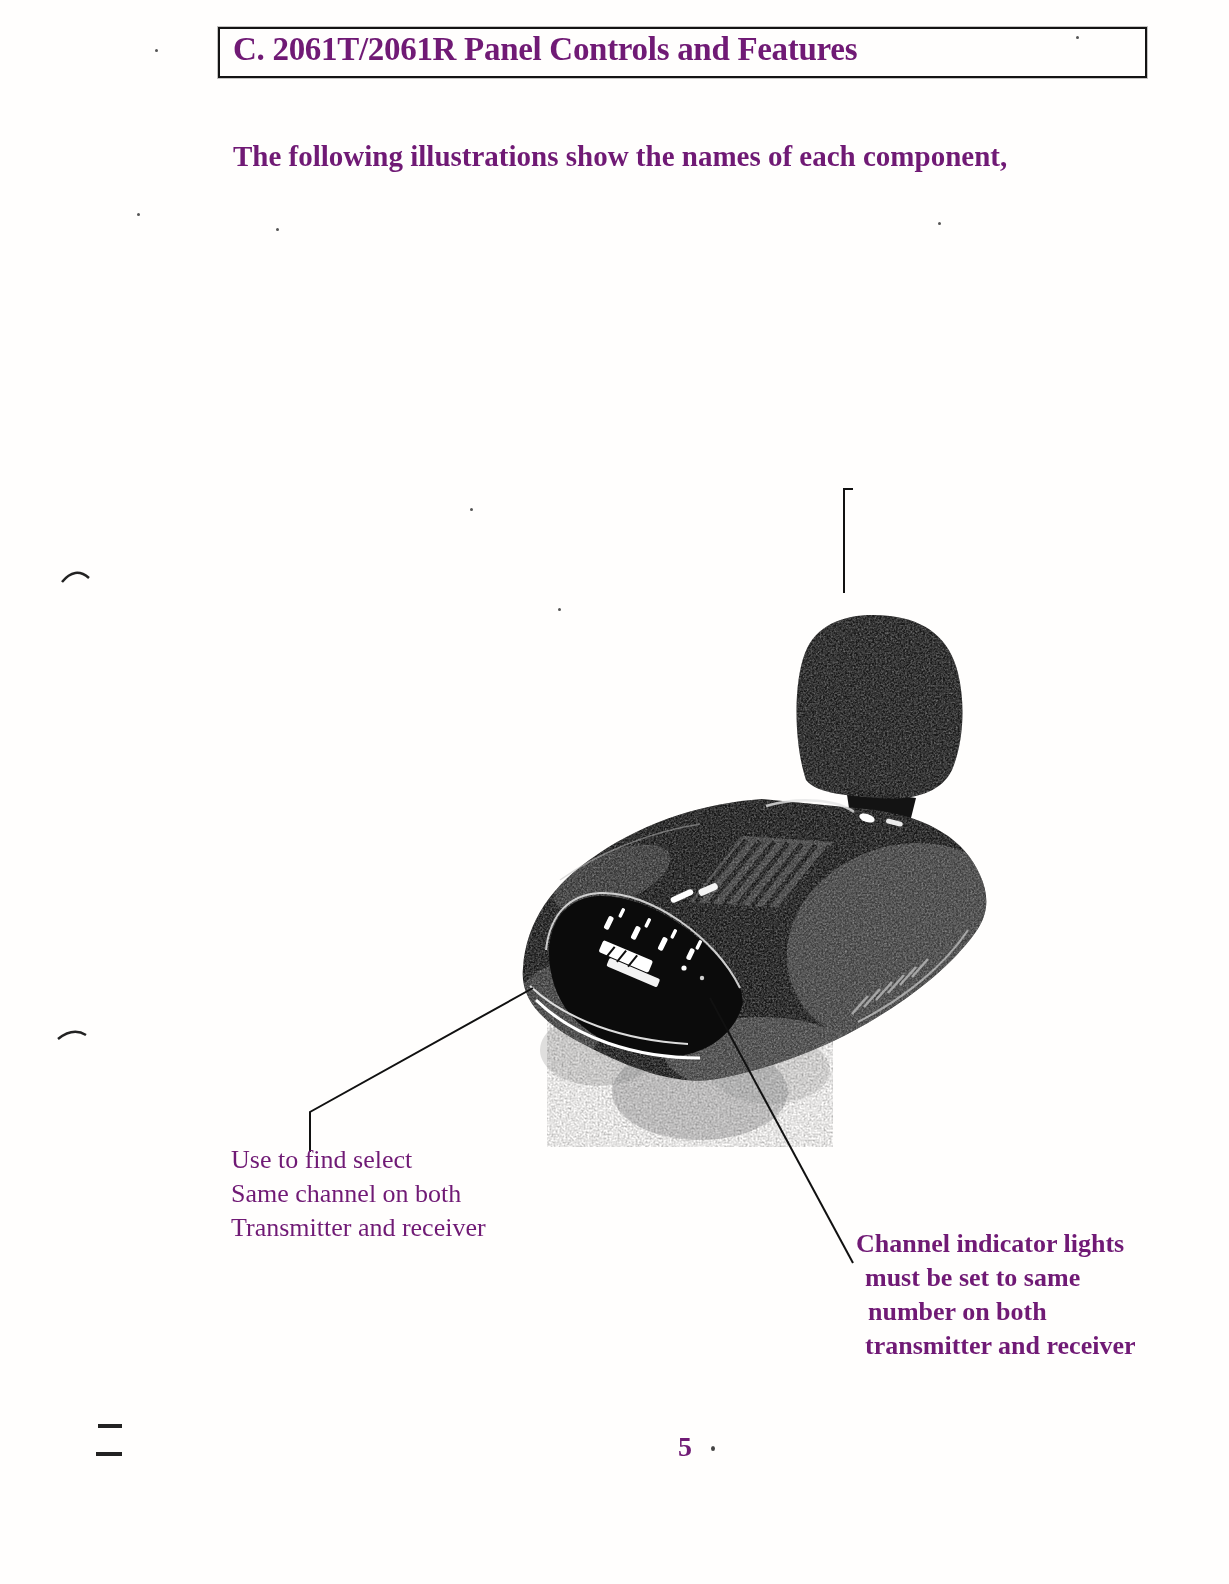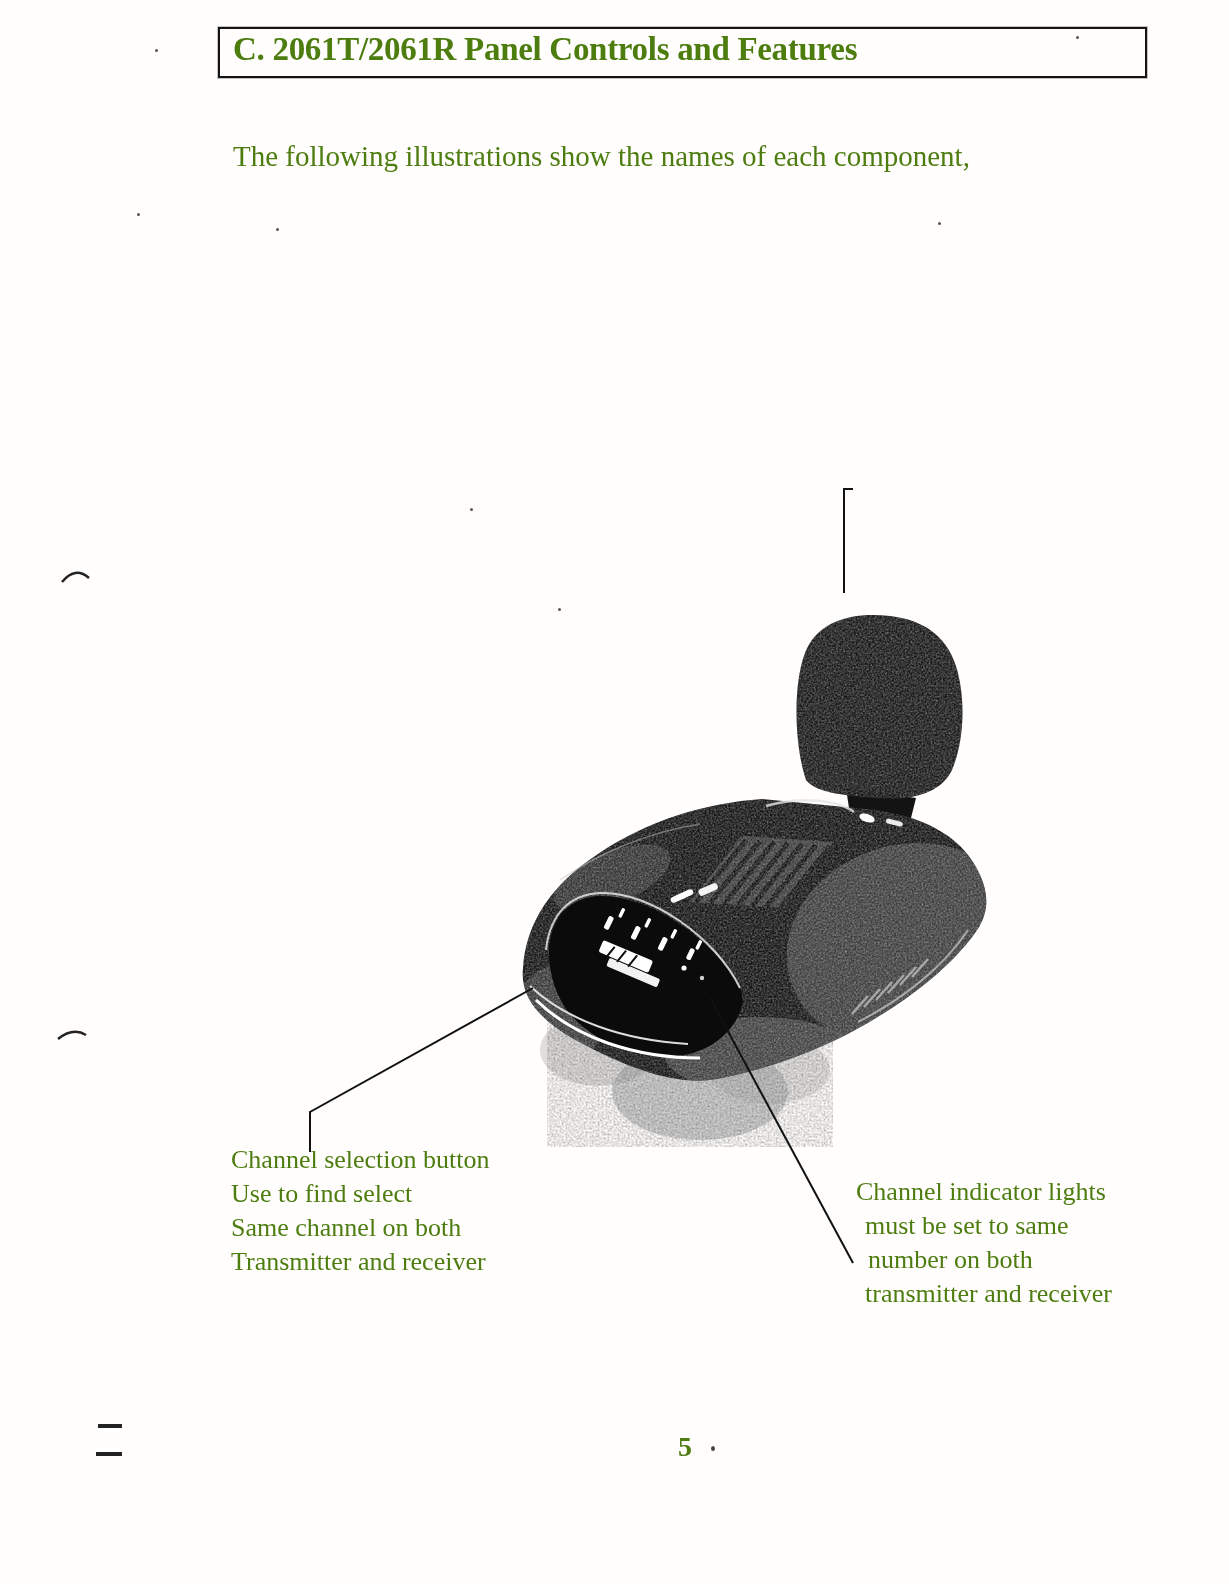--- a/index.html
+++ b/index.html
@@ -3,53 +3,54 @@
 <meta charset="utf-8">
 <style>
   html,body{margin:0;padding:0;background:#e8e8e8;}
   #page{
     position:relative;
     width:1229px;height:1584px;
     margin:0 auto;
     background:#fffefd;
     overflow:hidden;
     font-family:"Liberation Serif","DejaVu Serif",serif;
-    color:#4d7c0f;
+    color:#701a75;
   }
   .abs{position:absolute;}
   #title-box{
     left:218px;top:27px;width:925px;height:47px;
     border:2px solid #141414;
     box-shadow:0 0 0 1px rgba(20,20,20,.25);
   }
   #title-box .title-text{
     display:block;
     padding:2px 0 0 13px;
     font-size:33px;font-weight:bold;
     letter-spacing:-0.3px;
     white-space:nowrap;
   }
   .intro-line{
     left:233px;width:870px;
     font-size:29px;line-height:47px;
     white-space:nowrap;
+    font-weight:bold;
   }
   #section-heading{
     left:327px;top:331px;
     font-size:27px;font-weight:bold;
     letter-spacing:0.4px;
     white-space:nowrap;
   }
   .callout{font-size:26px;line-height:34px;}
   .callout div{white-space:nowrap;}
   #callout-antenna{left:855px;top:472px;line-height:37px;}
   #callout-antenna div:nth-child(4){padding-left:7px;}
   #callout-button{left:231px;top:1143px;}
   #callout-button div:nth-child(5){margin-left:-3px;}
-  #callout-lights{left:856px;top:1175px;}
+  #callout-lights{left:856px;top:1227px;font-weight:bold;}
   #callout-lights div:nth-child(2){padding-left:9px;}
   #callout-lights div:nth-child(3){padding-left:12px;}
   #callout-lights div:nth-child(4){padding-left:9px;}
   #page-number{
     left:678px;top:1431px;
     font-size:28px;font-weight:bold;
   }
   #figure-svg{left:0;top:0;pointer-events:none;}
   .speck{position:absolute;background:#555;border-radius:50%;}
 </style>
@@ -179,21 +180,20 @@
 
   <div id="title-box" class="abs">
     <span class="title-text">C. 2061T/2061R Panel Controls and Features</span>
   </div>
 
   <div class="abs intro-line" style="top:133px">The following illustrations show the names of each component,</div>
 
 
 
   <div id="callout-button" class="abs callout">
-    <div>Channel selection button</div>
     <div>Use to find select</div>
     <div>Same channel on both</div>
     <div>Transmitter and receiver</div>
   </div>
 
   <div id="callout-lights" class="abs callout">
     <div>Channel indicator lights</div>
     <div>must be set to same</div>
     <div>number on both</div>
     <div>transmitter and receiver</div>

